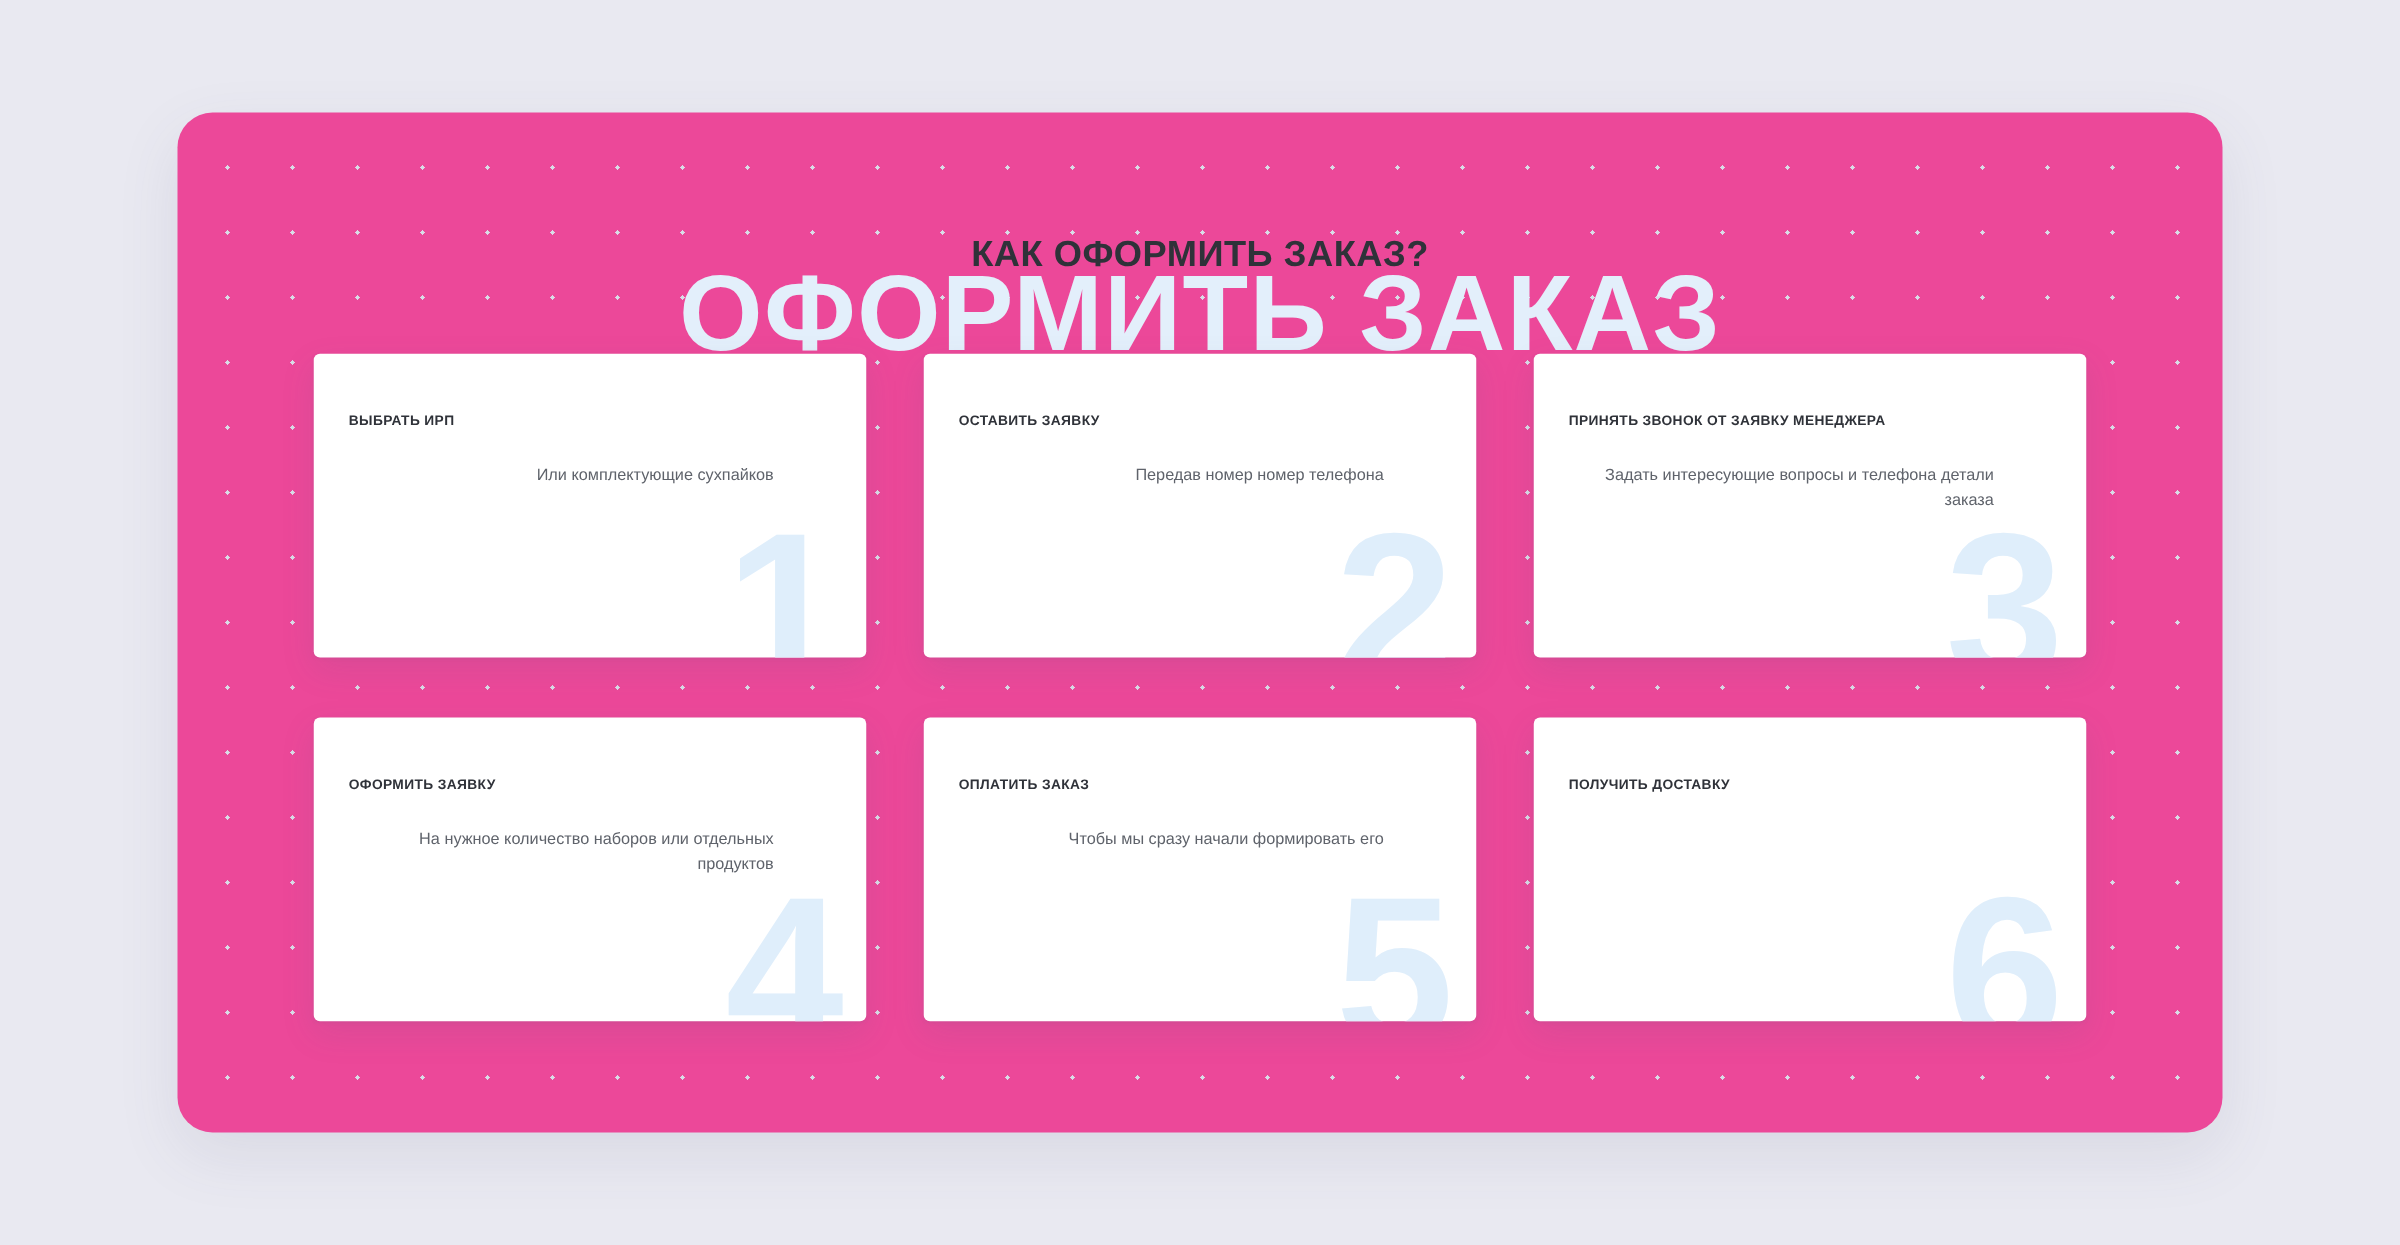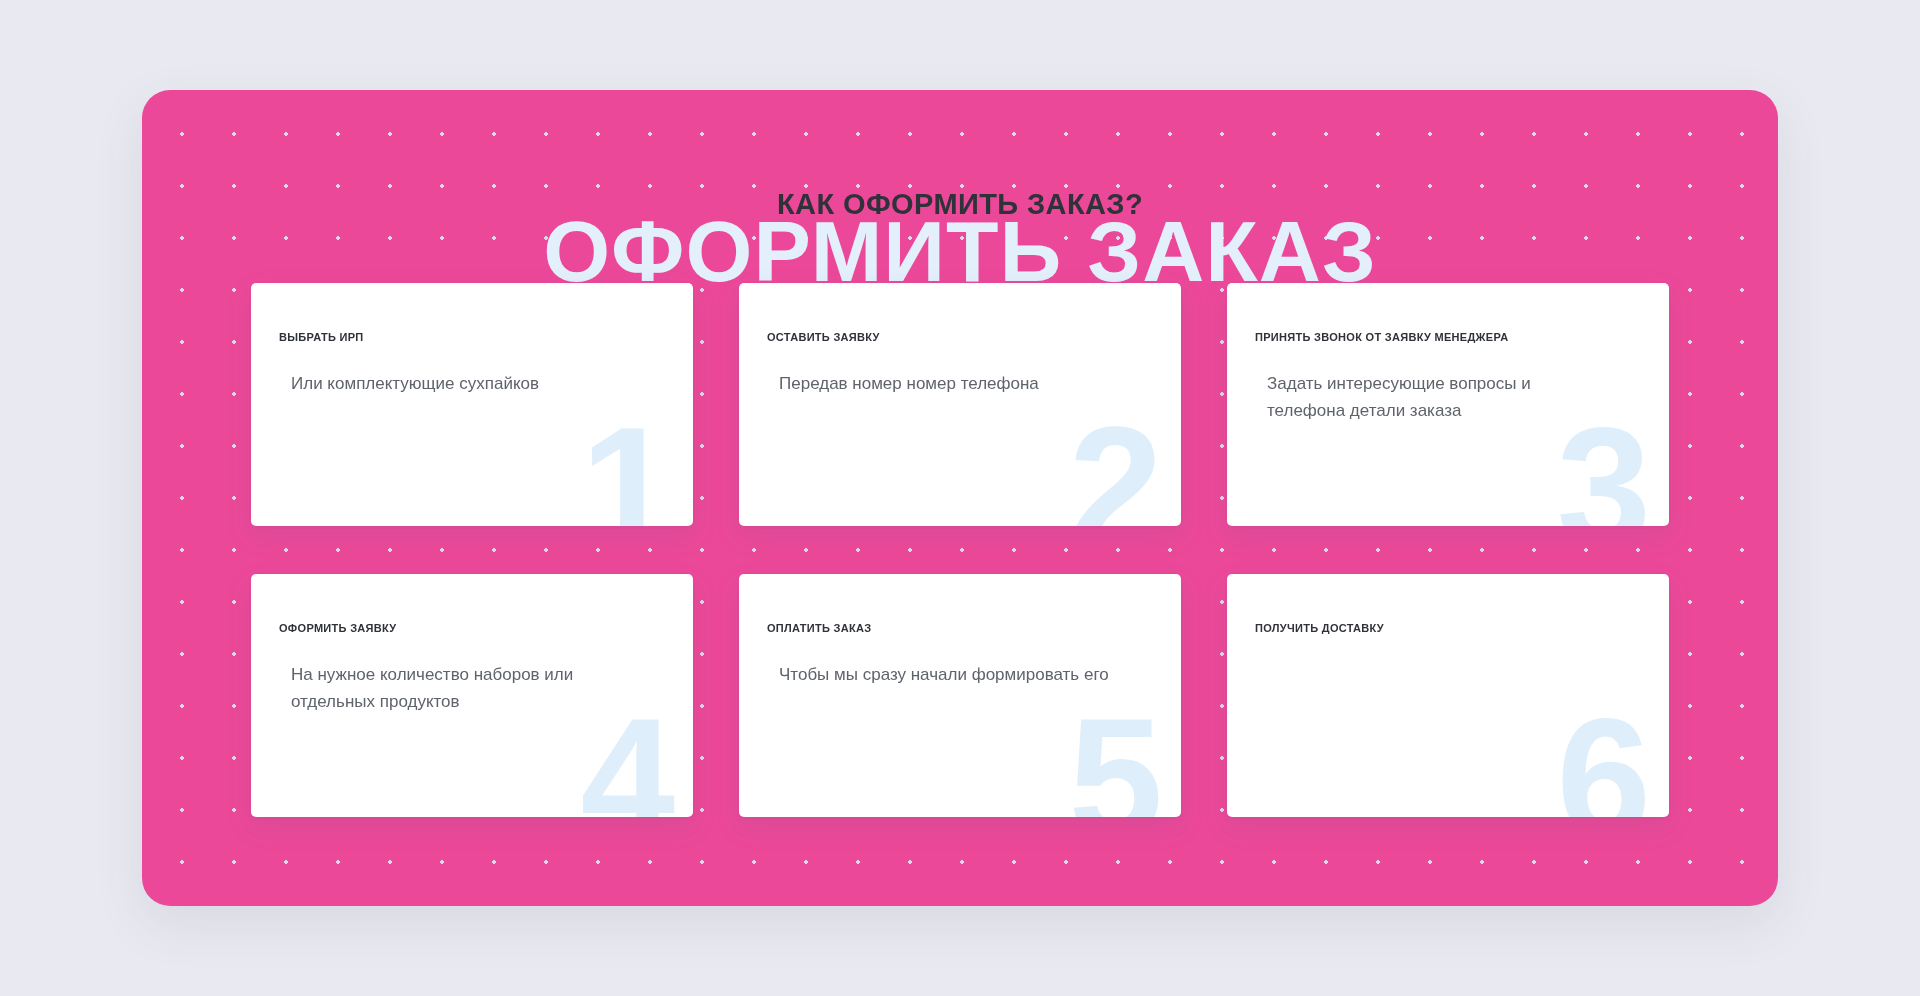--- a/index.html
+++ b/index.html
@@ -115,25 +115,26 @@
     font-size: 11px;
     font-weight: 800;
     letter-spacing: 0.3px;
     line-height: 1.5;
     color: #2f3239;
     max-width: 330px;
   }
 
   .card-text {
     position: relative;
-    margin: 12px;
-    font-size: 17px;
+    margin: 0;
+    font-size: 13px;
     line-height: 1.6;
     color: #5f636b;
     max-width: 340px;
+    text-align: right;
   }
 </style>
 </head>
 <body>
 
 <div class="page">
   <section class="panel">
     <div class="dots"></div>
 
     <div class="ghost-title">ОФОРМИТЬ ЗАКАЗ</div>

